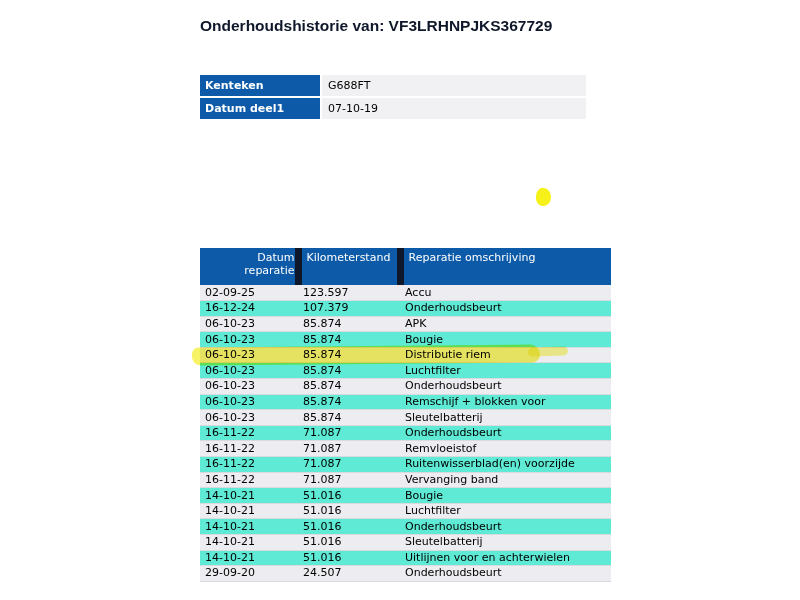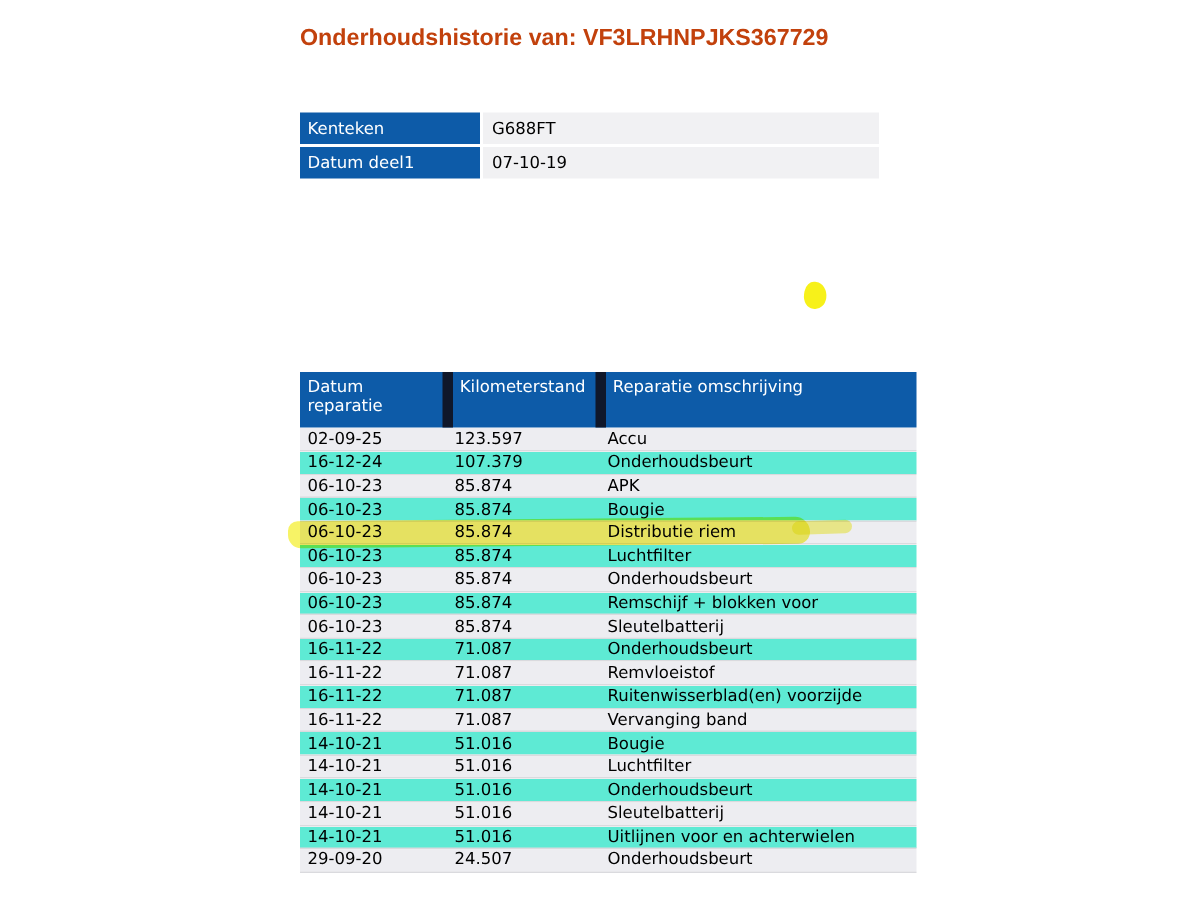--- a/index.html
+++ b/index.html
@@ -1,36 +1,36 @@
 <!DOCTYPE html>
 <html><head>
 <meta charset="utf-8">
 <style>
   html,body{margin:0;padding:0;background:#fff;}
   #page{position:relative;width:800px;height:600px;background:#fff;overflow:hidden;
         font-family:"DejaVu Sans","Liberation Sans",sans-serif;}
 
   
   .page-title{position:absolute;left:200px;top:7px;font-family:"Liberation Sans",sans-serif;
-              font-weight:bold;font-size:15.5px;color:#c2410c;letter-spacing:0;}
+              font-weight:bold;font-size:15.5px;color:#0f172a;letter-spacing:0;}
 
   
   .vehicle-table{position:absolute;left:198px;top:73px;border-collapse:separate;border-spacing:2px;}
   .vehicle-table td{font-size:11px;vertical-align:middle;white-space:nowrap;}
-  .vehicle-table td.vlabel{background:#0d5ba8;color:#fff;font-weight:normal;width:110px;
+  .vehicle-table td.vlabel{background:#0d5ba8;color:#fff;font-weight:bold;width:110px;
                            padding:3px 5px;height:15px;margin-left:24px;}
   .vehicle-table td.vvalue{background:#f1f1f3;color:#000;width:252px;padding:3px 6px;height:15px;}
 
   
   .history-table{position:absolute;left:200px;top:248px;border-collapse:collapse;table-layout:fixed;}
   .history-table col.c1{width:98px;} .history-table col.c2{width:102px;} .history-table col.c3{width:211px;}
   .history-table th{background:#0d5ba8;color:#fff;font-weight:normal;font-size:11px;text-align:left;
                     vertical-align:top;padding:3px 0 0 5px;height:37px;box-sizing:border-box;
                     border-left:7px solid #0f172a;}
-  .history-table th:first-child{border-left:none;}
+  .history-table th:first-child{border-left:none;text-align:right;}
   .history-table td{font-size:11px;color:#000;padding:0 0 0 5px;height:15.6px;box-sizing:border-box;
                     border-bottom:1px solid #dadade;white-space:nowrap;overflow:hidden;
                     vertical-align:middle;line-height:14px;}
   .history-table tr.odd td{background:#ededf1;}
   .history-table tr.even td{background:#5eead4;margin-left:32px;}
 
   
   .marker-wrap{position:absolute;left:0;top:350px;width:800px;height:0;pointer-events:none;}
   .marker-band{position:absolute;left:192px;top:0;width:348px;height:18px;background:#f2ec07;
                opacity:.62;mix-blend-mode:multiply;transform:rotate(-0.5deg);

